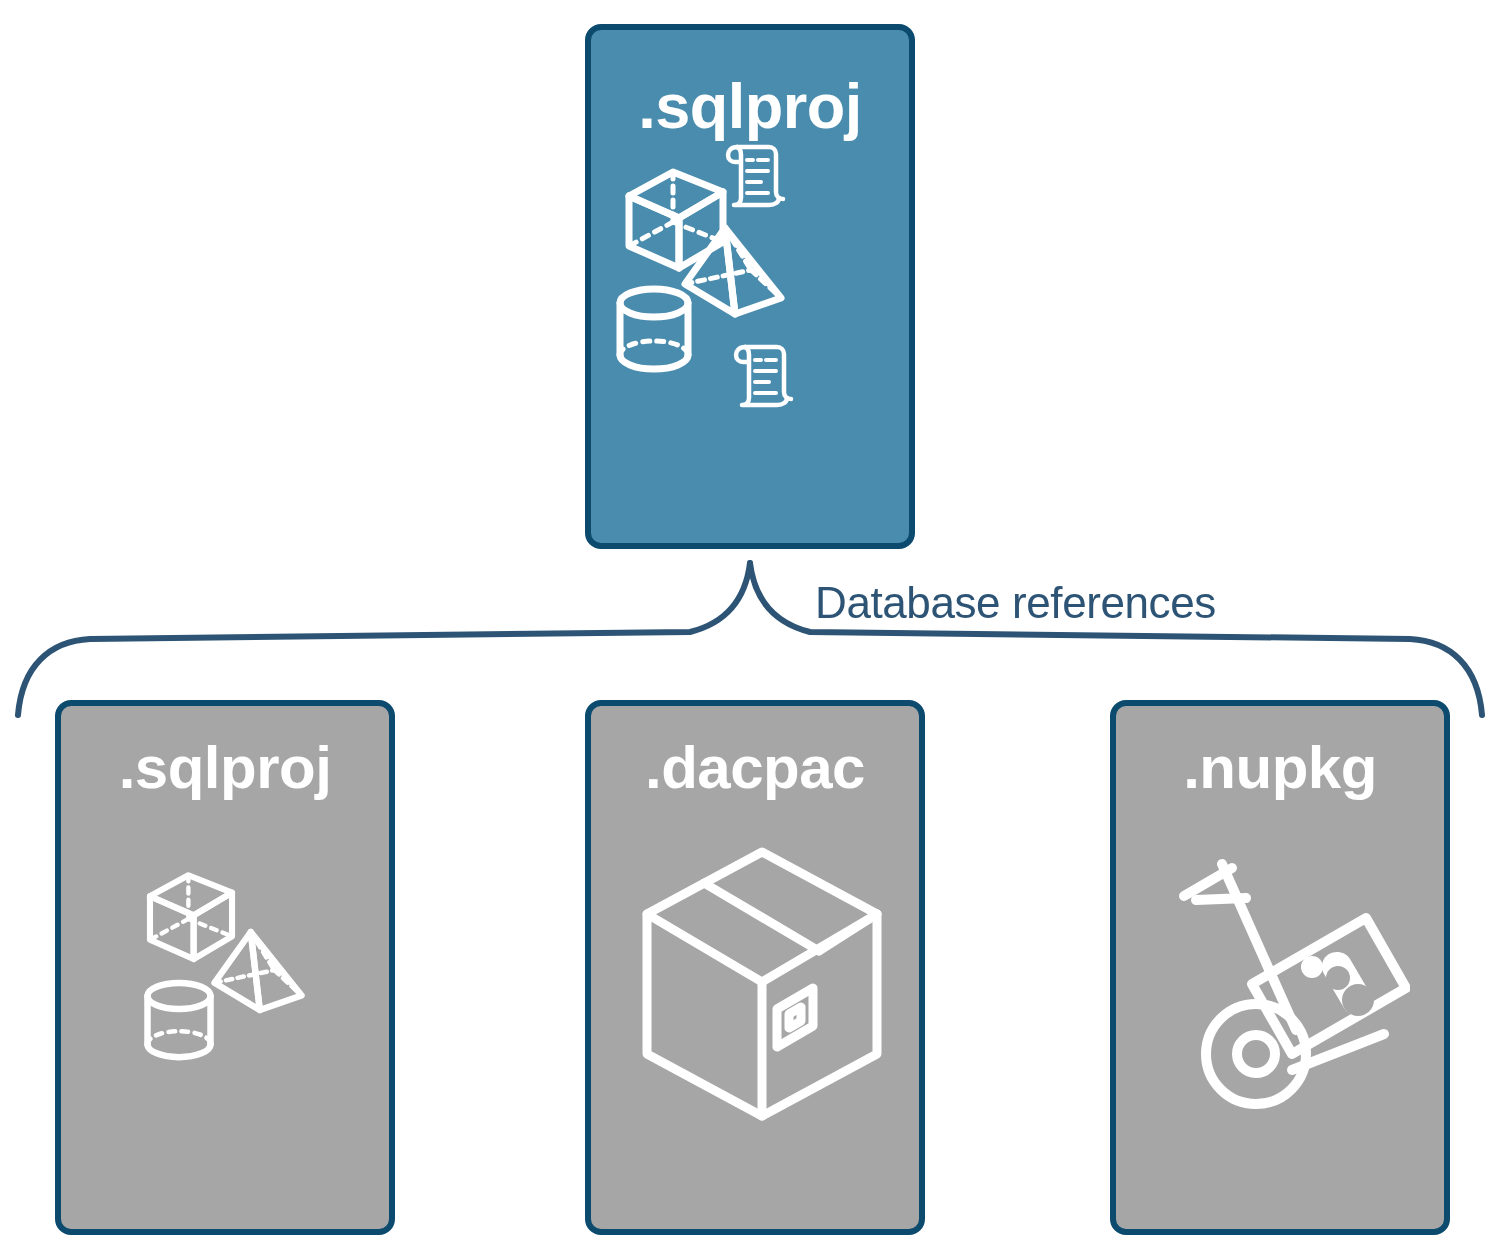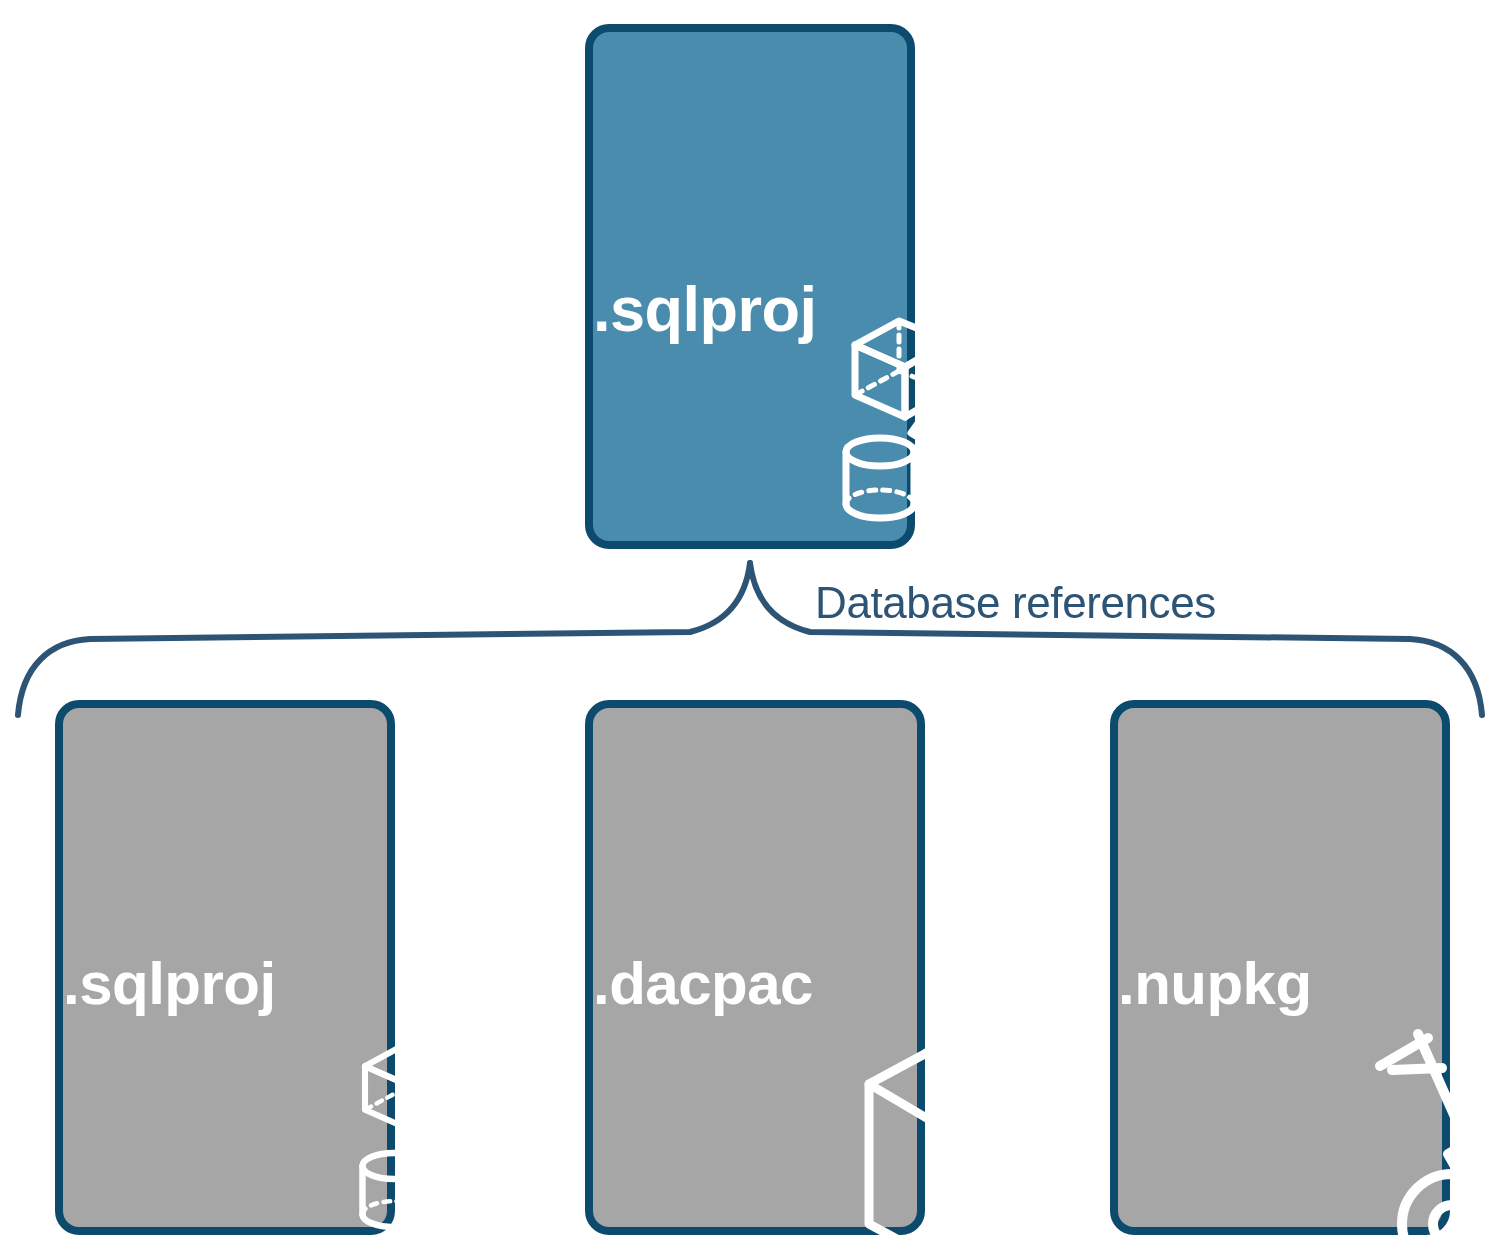--- a/index.html
+++ b/index.html
@@ -16,23 +16,24 @@
   }
   #stage {
     position: absolute;
     left: 0; top: 0;
     width: 1500px;
     height: 1250px;
   }
   .card {
     position: absolute;
     box-sizing: border-box;
-    border-radius: 24px;
-    border: 8px solid #0c4a6e;
+    border-radius: 16px;
+    border: 6px solid #0c4a6e;
     display: flex;
+    flex-direction: column;
     align-items: center;
   }
   .card-title {
     color: #ffffff;
     font-weight: bold;
     letter-spacing: -0.5px;
     line-height: 1;
     text-align: center;
     user-select: none;
   }

